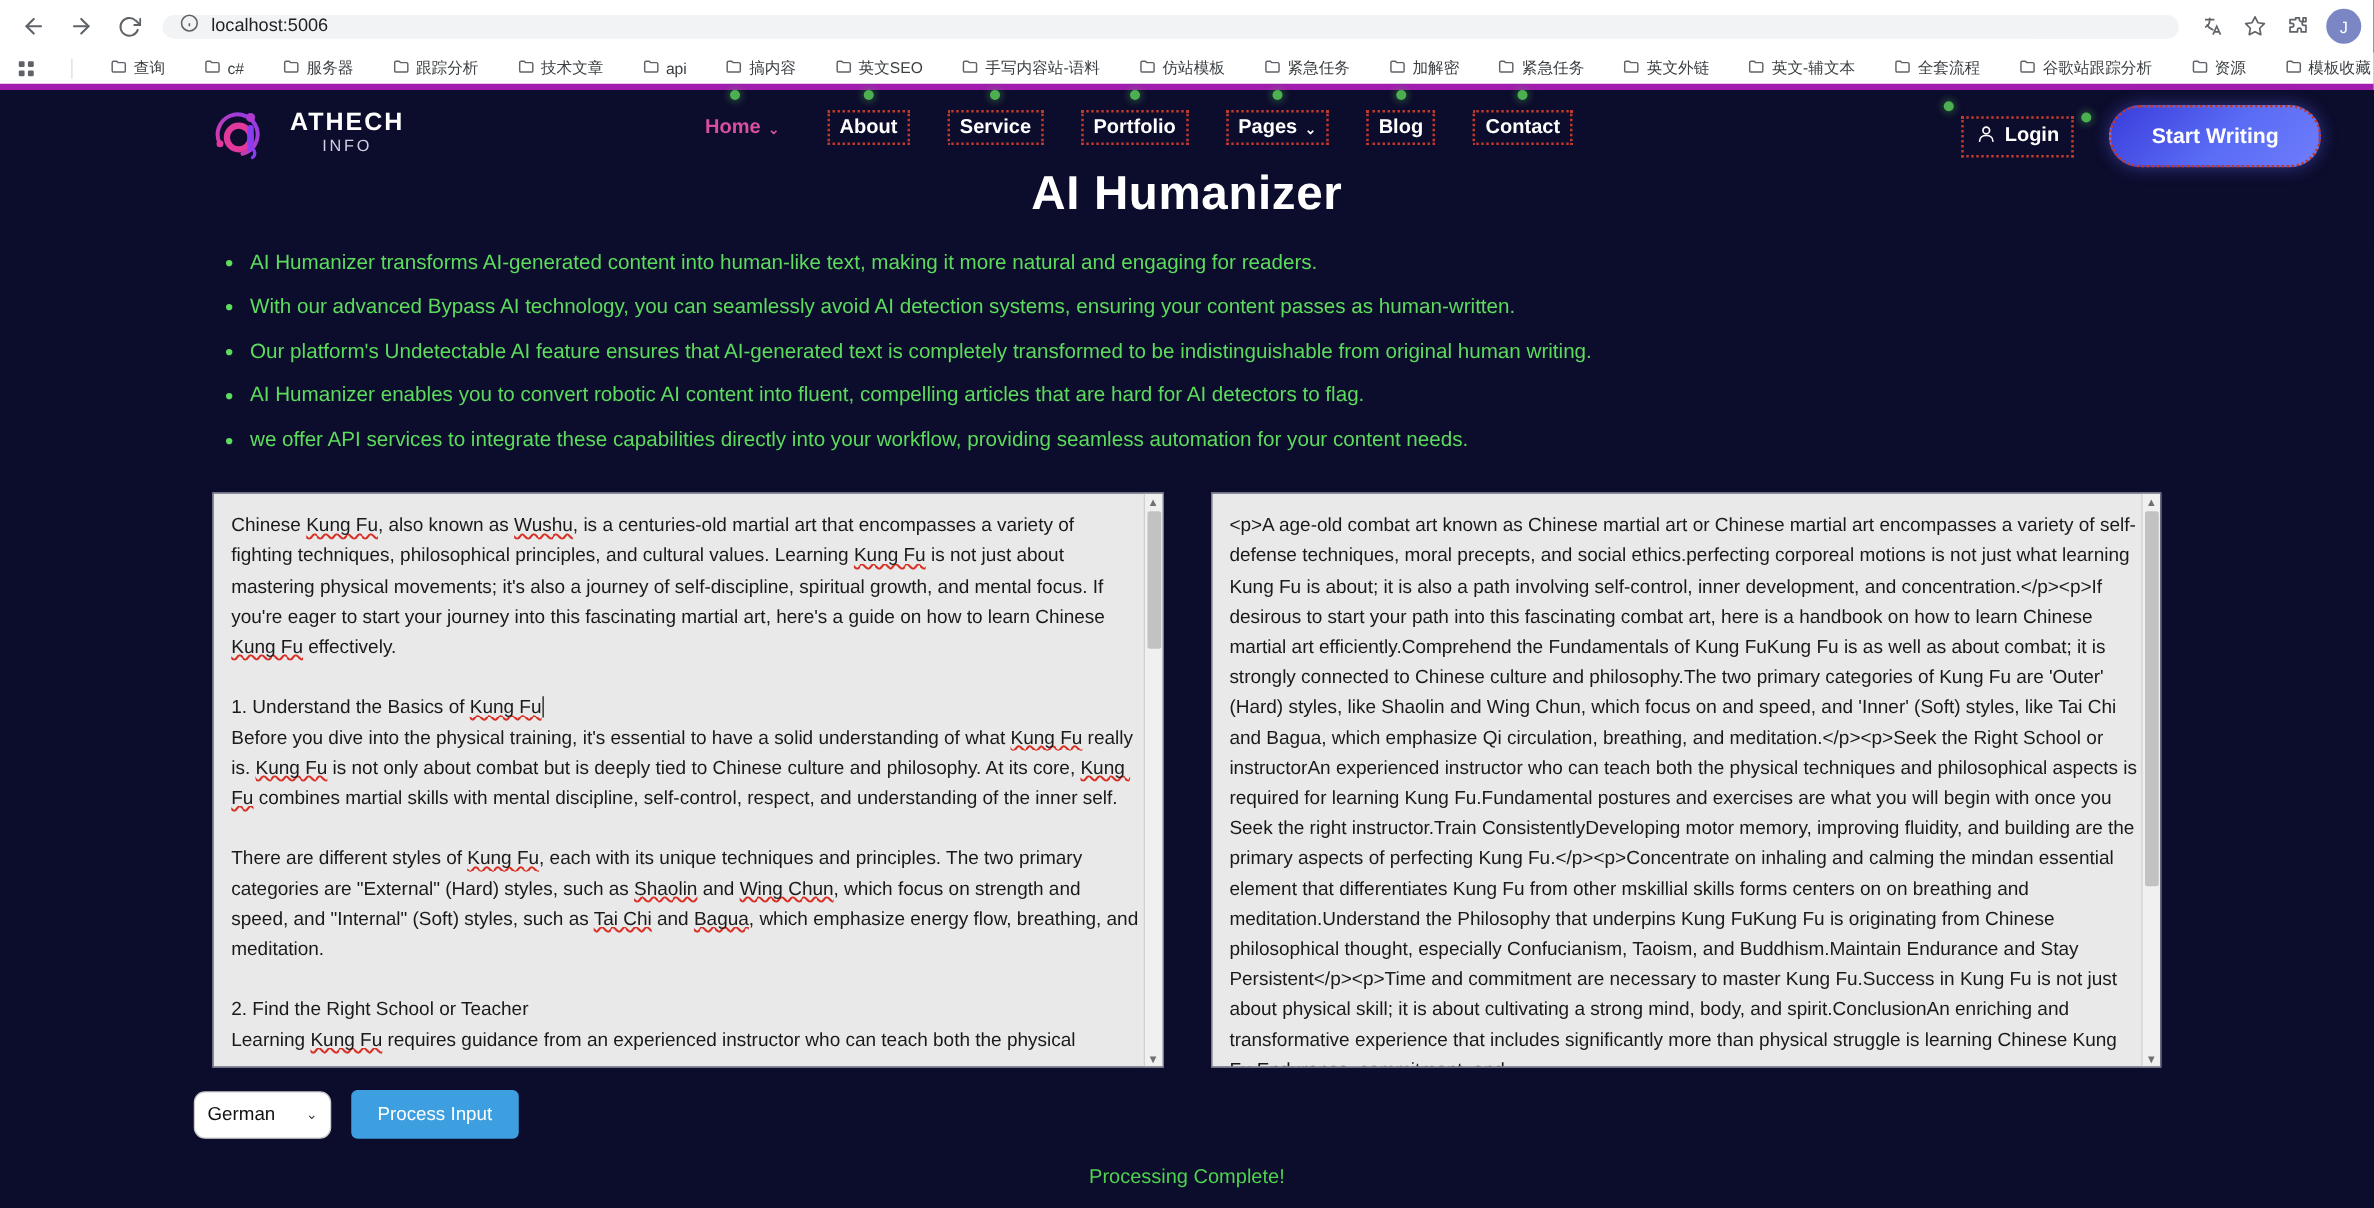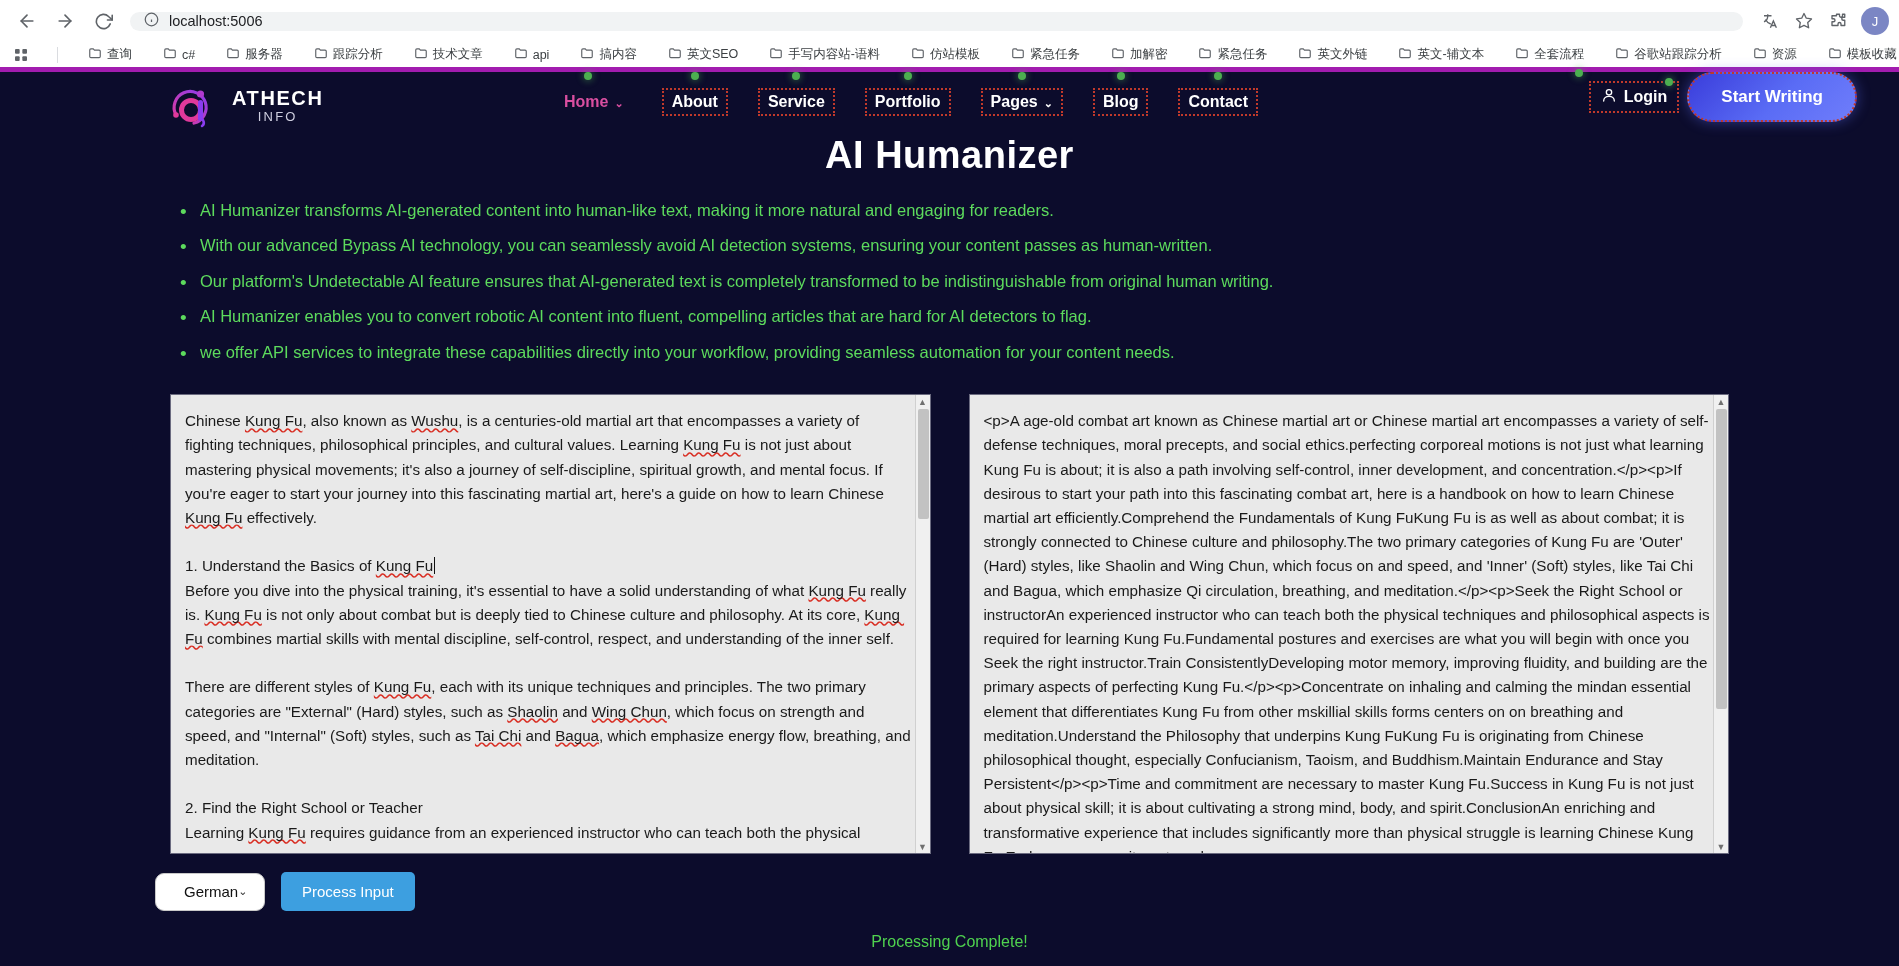--- a/index.html
+++ b/index.html
@@ -83,22 +83,22 @@
   .nav-item.plain .nav-label { color:#d94fa0; }
   .dot {
     position:absolute; top:-18px; left:50%; transform:translateX(-50%);
     width:8px; height:8px; border-radius:50%;
     background:#4caf50; box-shadow:0 0 6px 2px rgba(76,175,80,.35);
   }
   .nav-item.plain .dot { left:32px; }
   .chev { font-size:11px; position:relative; top:1px; }
 
   .header-right {
-    position:absolute; right:42px; top:0;
-    display:flex; align-items:center; gap:8px;
+    position:absolute; right:42px; top:12px;
+    display:flex; align-items:center; gap:28px;
   }
   .login-btn {
     position:relative; display:flex; align-items:center; gap:7px;
     color:#fff; font-size:16px; font-weight:bold;
     padding:4px 10px; border:2px dotted #c0392b;
   }
   .login-btn .dot { top:-14px; left:-16px; transform:none; }
   .cta-wrap { position:relative; }
   .cta-wrap .dot { top:6px; left:-22px; transform:none; }
   .cta-btn {
@@ -157,21 +157,21 @@
         text-decoration-color:#d93025; text-decoration-skip-ink:none; }
   .caret { border-left:1.5px solid #111; margin-left:1px; }
 
   .controls {
     display:flex; align-items:center; gap:16px;
     padding:18px 0 0 155px;
   }
   .lang-select {
     width:110px; height:38px; border-radius:9px;
     background:#ffffff; border:1px solid #c9c9c9; color:#111;
-    font-size:15px; padding:0 28px;
+    font-size:15px; padding:0 10px;
     display:flex; align-items:center; justify-content:space-between;text-align:right;
   }
   .lang-select .sel-chev { font-size:11px; color:#333; }
   .process-btn {
     background:#3d9fe0; color:#fff; font-size:15px;
     padding:11px 21px; border-radius:5px; font-weight:normal;
   }
   .status {
     text-align:center; color:#4fd24f; font-size:16px;
     margin-top:22px; font-weight:normal;

